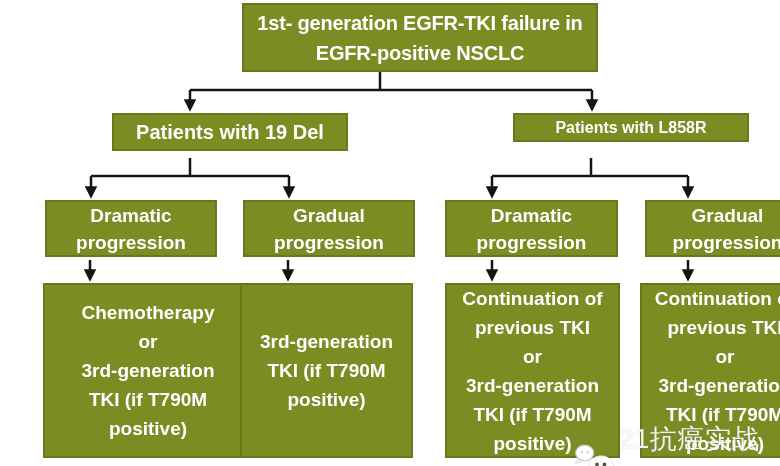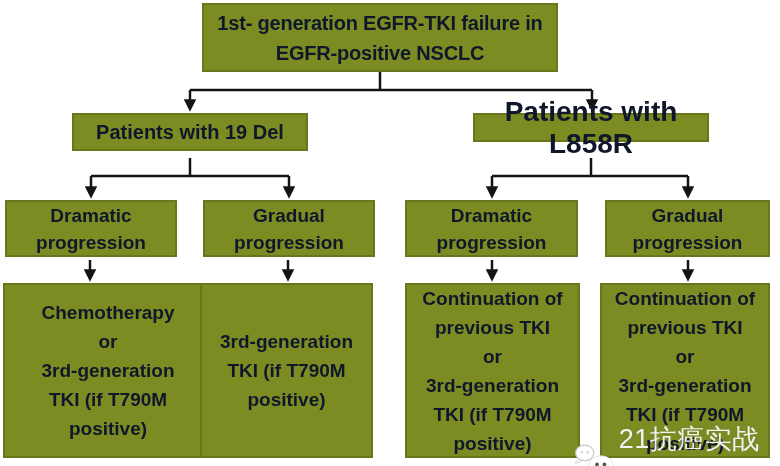--- a/index.html
+++ b/index.html
@@ -12,30 +12,31 @@
     font-family:"Liberation Sans", sans-serif;
   }
   .connectors {
     position:absolute; left:0; top:0; width:780px; height:466px;
     pointer-events:none;
   }
   .node {
     position:absolute;
     background:#7d8b23;
     border:2px solid #6a761c;
-    color:#0f172a;
+    color:#ffffff;
     font-weight:bold;
     display:flex; align-items:center; justify-content:center;
     text-align:center;
     white-space:pre-line;
     font-size:19px;
+    margin-left:40px;
   }
   .n-root  { left:202px; top:3px;   width:356px; height:69px;  font-size:20px; line-height:30px; letter-spacing:-0.2px; }
   .n-del19 { left:72px;  top:113px; width:236px; height:38px;  font-size:20px; }
-  .n-l858r { left:473px; top:113px; width:236px; height:29px;  font-size:28px; }
+  .n-l858r { left:473px; top:113px; width:236px; height:29px;  font-size:16px; }
   .n-d1 { left:5px;   top:200px; width:172px; height:57px; line-height:27px; }
   .n-g1 { left:203px; top:200px; width:172px; height:57px; line-height:27px; }
   .n-d2 { left:405px; top:200px; width:173px; height:57px; line-height:27px; }
   .n-g2 { left:605px; top:200px; width:165px; height:57px; line-height:27px; }
   .n-o1 { left:3px;   top:283px; width:210px; height:175px; line-height:29px; }
   .n-o2 { left:200px; top:283px; width:173px; height:175px; line-height:29px; }
   .n-o3 { left:405px; top:283px; width:175px; height:175px; line-height:29px; }
   .n-o4 { left:600px; top:283px; width:170px; height:175px; line-height:29px; }
   .watermark {
     position:absolute; left:574px; top:416px;

